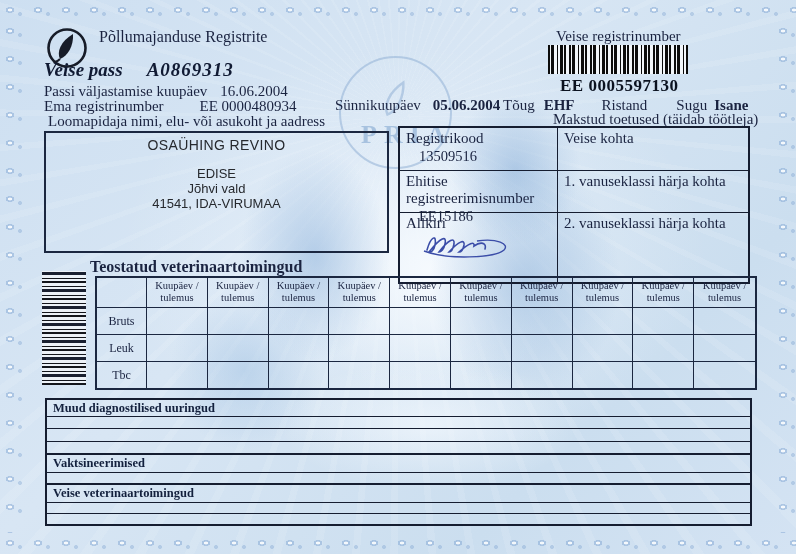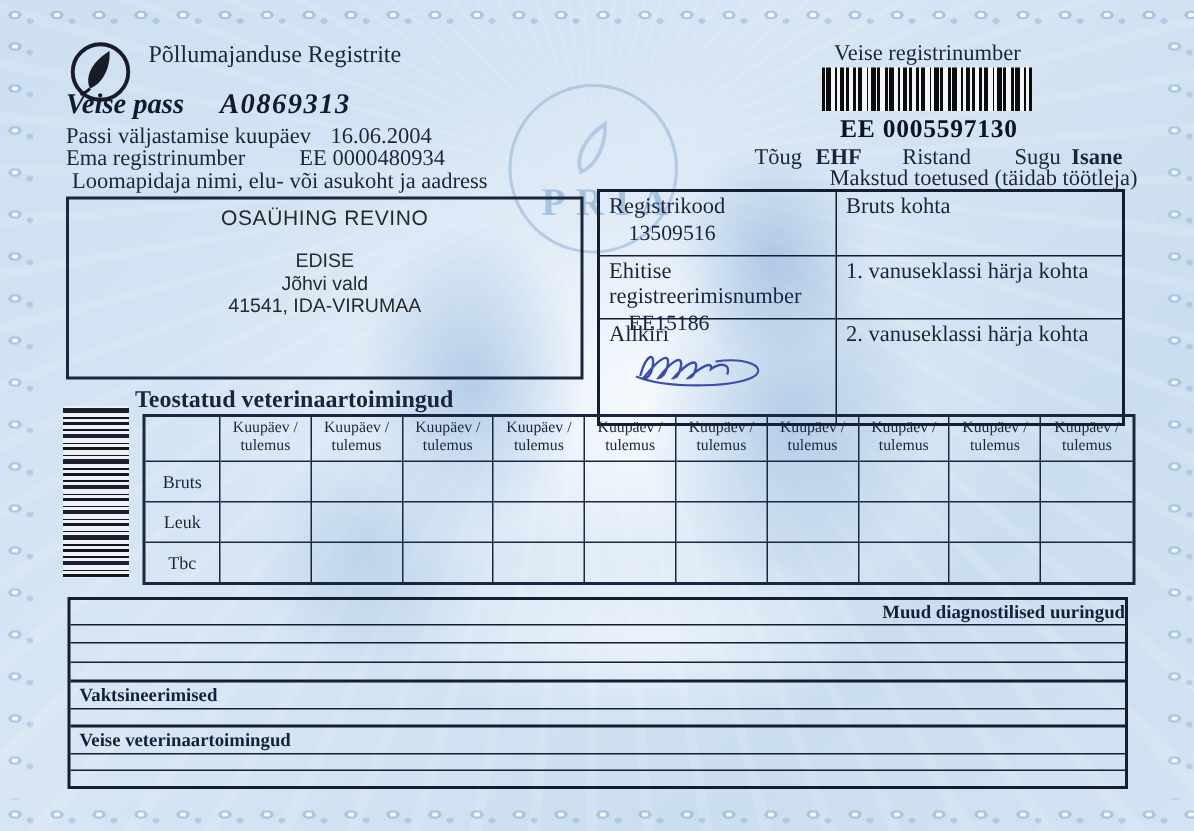--- a/index.html
+++ b/index.html
@@ -100,21 +100,21 @@
   .vh { font-size:10.5px; line-height:12px; text-align:center; padding-top:2px; }
   .vl { font-size:12px; display:flex; align-items:center; justify-content:center; }
 
   .barcode-side { left:42px; top:271px; width:44px; height:114px; background:#edf2f8;
     background-image:repeating-linear-gradient(0deg,#14161c 0 2px,rgba(237,242,248,.9) 2px 4px,#14161c 4px 5px,rgba(237,242,248,.9) 5px 8px,#1a2030 8px 11px,rgba(237,242,248,.9) 11px 13px,#14161c 13px 14px,rgba(237,242,248,.9) 14px 17px); }
 
   
   .bbox { left:45px; top:398px; width:707px; height:128px; border:2px solid #151d30;
           display:flex; flex-direction:column; }
   .bbox .r { width:100%; border-top:1.5px solid #151d30; }
-  .bbox .r:first-child { border-top:none;text-align:right; }
+  .bbox .r:first-child { border-top:none; }
   .bbox .r.sect { border-top-width:2.5px; }
   .bbox .lab { font-size:12.5px; font-weight:bold; color:#13203d; padding:1px 0 0 6px; }
   .h16{height:16px;} .h12{height:12px;} .h14{height:14px;} .h20{height:20px;}
   .h19{height:19px;} .h11{height:11px;}
 </style>
 </head>
 <body>
 
 <div class="page">
 
@@ -148,20 +148,23 @@
   </div>
 
   <div class="z row1">
     <span>Passi väljastamise kuupäev</span><span class="v-issue">16.06.2004</span>
   </div>
   <div class="z row2">
     <span>Ema registrinumber</span><span class="v-dam">EE 0000480934</span>
   </div>
   <div class="z row3">Loomapidaja nimi, elu- või asukoht ja aadress</div>
 
+  <div class="z birth">
+    <span>Sünnikuupäev</span><span class="v">05.06.2004</span>
+  </div>
   <div class="z breed">
     <span>Tõug</span><span class="b g1">EHF</span><span class="g2">Ristand</span><span class="g3">Sugu</span><span class="b g4">Isane</span>
   </div>
 
   <div class="z reglabel">Veise registrinumber</div>
   <div class="z barcode-top"></div>
   <div class="z regnum">EE 0005597130</div>
   <div class="z paidlabel">Makstud toetused (täidab töötleja)</div>
 
   <div class="z addrbox">
@@ -169,21 +172,21 @@
     <div class="a0">EDISE</div>
     <div class="a1">Jõhvi vald</div>
     <div class="a2">41541, IDA-VIRUMAA</div>
   </div>
 
   <div class="z dtable">
     <div class="dcell">
       <span>Registrikood</span>
       <span class="val">13509516</span>
     </div>
-    <div>Bruts kohta</div>
+    <div>Veise kohta</div>
     <div class="dcell">
       <span>Ehitise registreerimisnumber</span>
       <span class="val">EE15186</span>
     </div>
     <div>1. vanuseklassi härja kohta</div>
     <div class="dcell">
       <span>Allkiri</span>
       <svg class="sig" width="120" height="32" viewBox="0 0 110 32">
         <path d="M8 22 C12 8 18 6 16 17 C15 22 12 25 10 24 C22 9 28 7 26 16 C25 21 22 24 20 24 C30 11 36 9 35 16 C34 21 32 24 30 24 C40 13 46 11 45 17 C44 22 42 24 40 24 C50 15 56 13 55 18 C62 13 68 15 66 21" stroke="#3b4da8" stroke-width="1.6" fill="none" stroke-linecap="round"></path>
         <path d="M5 23 C28 32 76 30 85 22 C91 16 78 10 58 13" stroke="#3b4da8" stroke-width="1.4" fill="none"></path>

